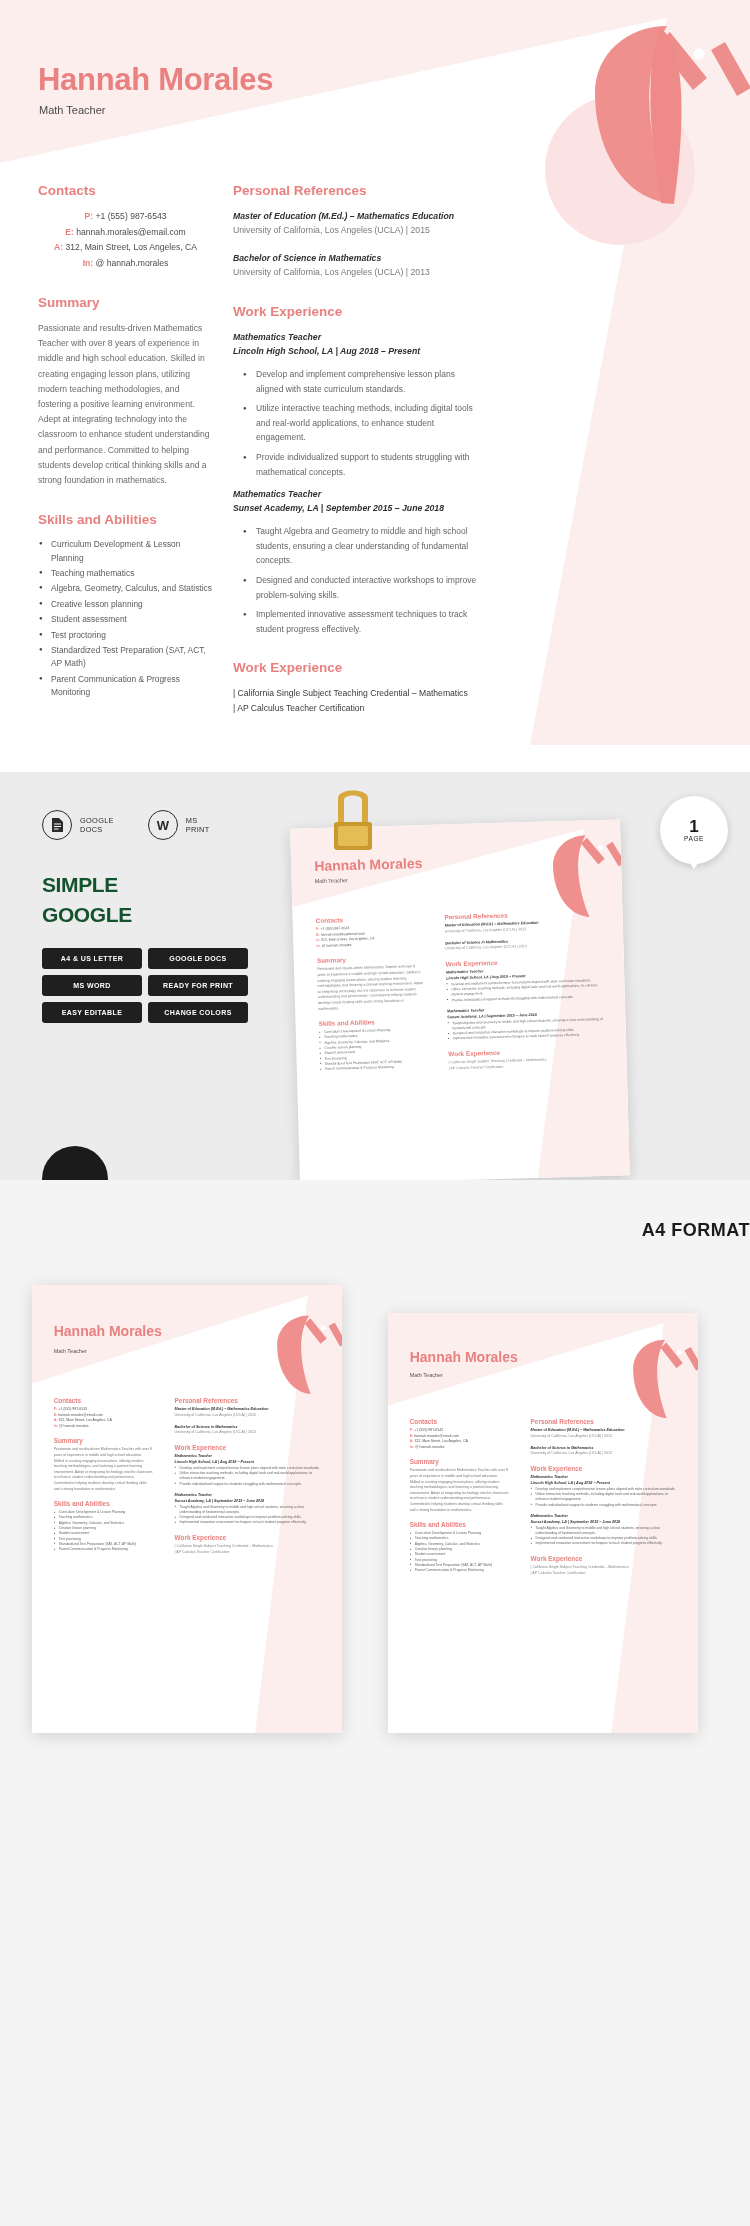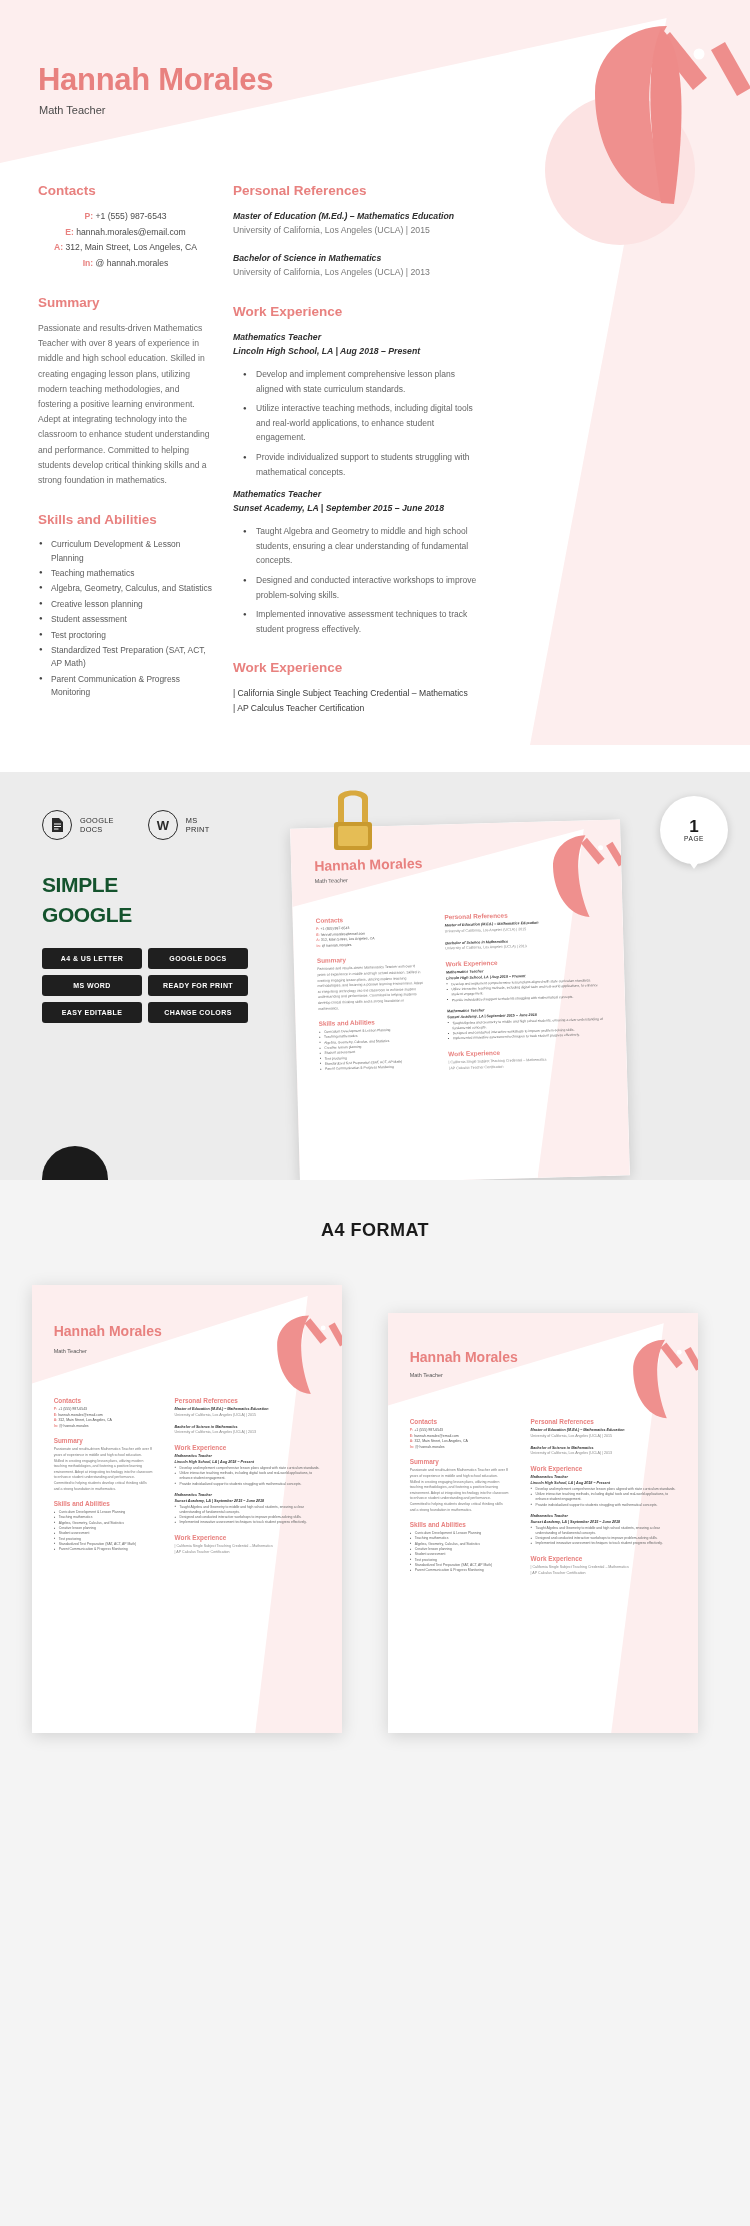--- a/index.html
+++ b/index.html
@@ -170,21 +170,21 @@
 
   
   .formats{
     position:relative; width:750px; height:1073px; background:#f4f4f4;
     overflow:hidden;
   }
   .fmt-head{
     position:absolute; top:40px; width:100%;
     display:flex;
   }
-  .fmt-h{ flex:1; text-align:center; font-size:18px; font-weight:bold; color:#1b1b1b; letter-spacing:.5px;}
+  .fmt-h{ flex:1; text-align:right; font-size:18px; font-weight:bold; color:#1b1b1b; letter-spacing:.5px;}
   .doc-card{
     position:absolute; top:105px;
     background:#fff; box-shadow:0 3px 16px rgba(0,0,0,.14);
     overflow:hidden;
   }
   #a4card{ left:32px; width:310px; height:448px; }
   #uscard{ left:388px; width:310px; height:420px; top:133px; }
 
   
   .mini{ position:relative; width:100%; height:100%; background:#fdeeee; overflow:hidden;}

